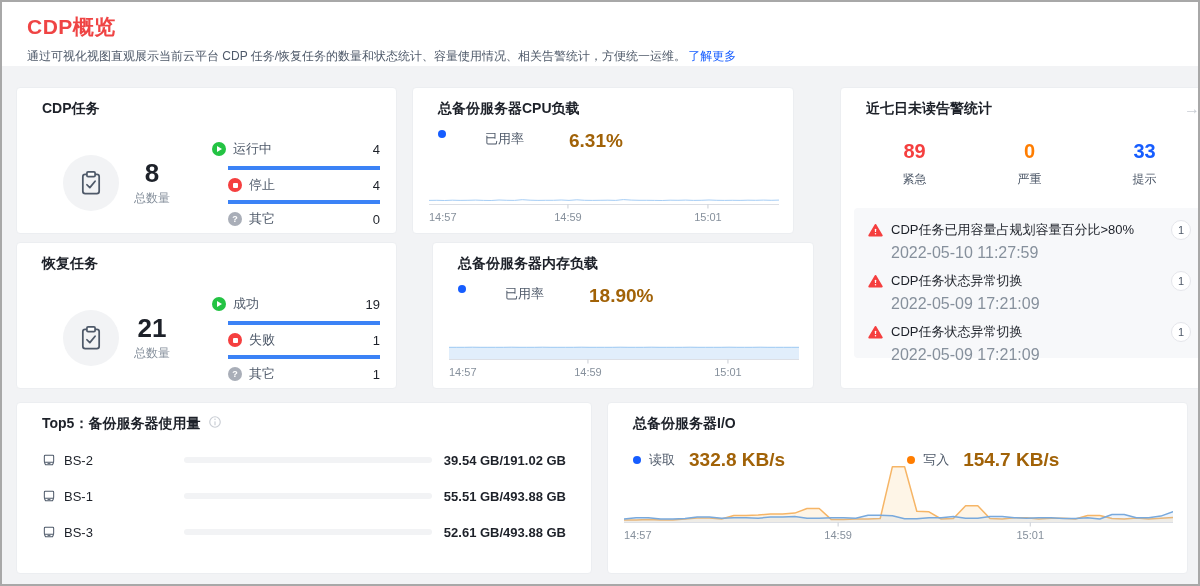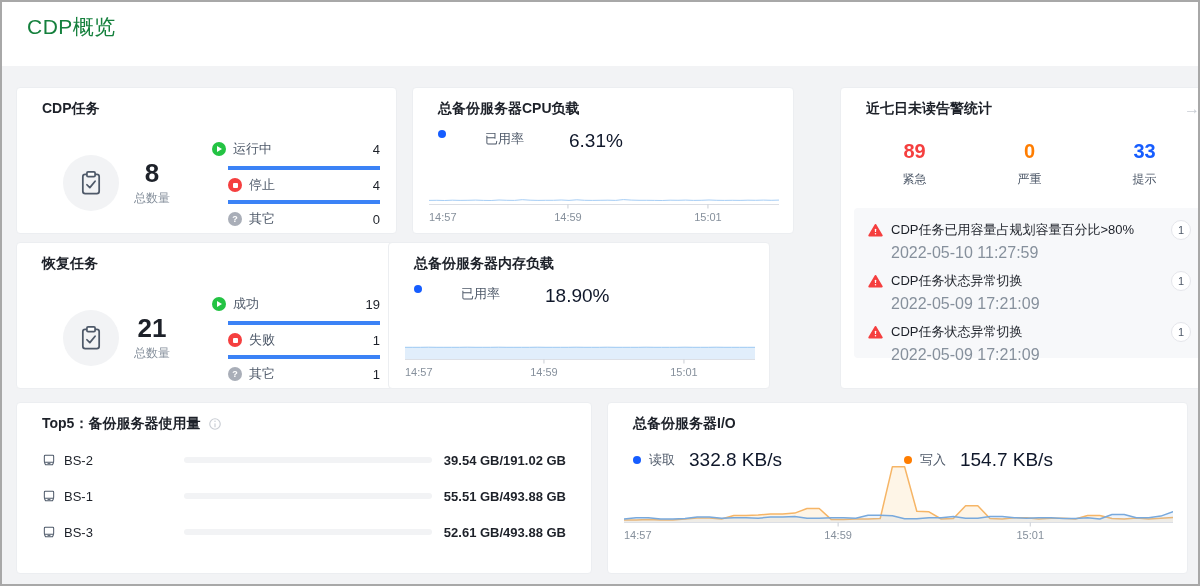--- a/index.html
+++ b/index.html
@@ -1,19 +1,19 @@
 <!DOCTYPE html>
 <html><head>
 <meta charset="utf-8">
 <style>
   * { margin:0; padding:0; box-sizing:border-box; }
   body { font-family:"Liberation Sans","DejaVu Sans",sans-serif; background:#fff; }
   .screen { width:1200px; height:586px; border:2px solid #a8a8a8; background:#f2f3f5; overflow:hidden; position:relative; }
   .page-header { background:#fff; height:64px; padding:11px 24px 0 25px; }
-  .page-title { font-size:21px; font-weight:400; color:#15803d; letter-spacing:0.5px; }
+  .page-title { font-size:21px; font-weight:700; color:#ef4444; letter-spacing:0.5px; }
   .page-subtitle { font-size:12px; color:#4e5969; margin-top:7px; }
   .learn-more { color:#165dff; cursor:pointer; text-decoration:none; margin-left:2px; }
   .content { position:relative; width:1200px; height:522px; }
   .card { position:absolute; background:#fff; border:1px solid #eceef1; border-radius:4px; padding:12px 16px; }
   .card-title { font-size:14px; font-weight:700; color:#1d2129; padding-left:9px; }
 
   
   .card-cdp { left:14px; top:21px; width:381px; height:147px; }
   .card-recovery { left:14px; top:176px; width:381px; height:147px; }
   .task-body { display:flex; align-items:center; margin-top:14px; }
@@ -30,48 +30,48 @@
   .sdot { width:14px; height:14px; border-radius:50%; display:flex; align-items:center; justify-content:center; flex:none; }
   .sdot.running { background:#23c343; }
   .sdot.stopped { background:#f53f3f; }
   .sdot.other { background:#a9aeb8; }
   .play-glyph { width:0; height:0; border-style:solid; border-width:3.5px 0 3.5px 5.5px; border-color:transparent transparent transparent #fff; margin-left:1px; }
   .stop-glyph { width:5px; height:5px; background:#fff; border-radius:1px; }
   .q-glyph { color:#fff; font-size:9px; font-weight:700; line-height:1; }
 
   
   .card-cpu { left:410px; top:21px; width:382px; height:147px; }
-  .card-memory { left:386px; top:176px; width:382px; height:147px; }
+  .card-memory { left:430px; top:176px; width:382px; height:147px; }
   .legend-row { display:flex; align-items:flex-start; margin-top:12px; padding-left:9px;gap:31px; }
   .legend-dot { width:8px; height:8px; border-radius:50%; flex:none; }
   .legend-dot.blue { background:#165dff; }
   .legend-dot.orange { background:#ff7d00; }
   .legend-label { font-size:13px; color:#4e5969; margin:0 14px 0 8px; }
-  .legend-value { font-size:19px; font-weight:400; color:#0f172a; }
+  .legend-value { font-size:19px; font-weight:700; color:#a16207; }
   .chart-svg { display:block; position:absolute; left:16px; bottom:6px; }
 
   
   .card-alarm { left:838px; top:21px; width:379px; height:302px; }
   .alarm-head { display:flex; align-items:center; }
   .alarm-arrow { margin-left:auto; color:#c9cdd4; font-size:16px; cursor:pointer; line-height:1; padding-right:2px; }
   .alarm-stats { display:flex; margin-top:22px; }
   .alarm-stat { flex:1; text-align:center; }
   .alarm-stat-num { font-size:20px; font-weight:700; line-height:1.1; }
   .alarm-stat-num.red { color:#f53f3f; } .alarm-stat-num.orange { color:#ff7d00; } .alarm-stat-num.blue { color:#165dff; }
   .alarm-stat-label { font-size:12px; color:#4e5969; margin-top:9px; }
   .alert-panel { background:#f7f8fa; border-radius:4px; margin:20px -3px 0 -3px; padding:12px 14px 6px 14px; height:150px; }
   .alert-item { margin-bottom:9px; cursor:pointer; }
   .alert-row { display:flex; align-items:center; }
   .alert-text { font-size:13px; color:#1d2129; margin-left:8px; }
   .alert-badge { margin-left:auto; min-width:20px; height:20px; border-radius:50%; background:#fff; border:1px solid #e5e6eb; font-size:11px; color:#4e5969; display:flex; align-items:center; justify-content:center; }
   .alert-time { font-size:16px; color:#86909c; margin:4px 0 0 23px; }
 
   
   .card-top5 { left:14px; top:336px; width:576px; height:172px; }
-  .top5-head { display:flex; align-items:center; }
+  .top5-head { display:flex; align-items:flex-start; }
   .info-icon { margin-left:8px; cursor:pointer; display:flex; }
   .server-row { display:flex; align-items:center; margin-top:18px; padding:0 9px; }
   .server-name { font-size:13px; color:#1d2129; margin-left:8px; }
   .server-bar-track { position:absolute; left:151px; width:248px; height:6px; border-radius:3px; background:#f2f3f5; }
   .server-bar-fill { height:6px; border-radius:3px; background:#165dff; }
   .server-value { margin-left:auto; font-size:13px; font-weight:600; color:#1d2129; }
   .server-row { position:relative; height:18px; }
 
   
   .card-io { left:605px; top:336px; width:581px; height:172px; }
@@ -79,20 +79,23 @@
   .io-group { display:flex; align-items:center; }
   .io-group.second { margin-left:122px; }
 </style>
 </head>
 <body>
 
 <div class="screen">
 
   <div class="page-header">
     <div class="page-title">CDP概览</div>
+    <div class="page-subtitle">
+      <span>通过可视化视图直观展示当前云平台 CDP 任务/恢复任务的数量和状态统计、容量使用情况、相关告警统计，方便统一运维。</span><a class="learn-more" href="#">了解更多</a>
+    </div>
   </div>
 
   <div class="content">
 
     <div class="card card-cdp">
       <div class="card-title">CDP任务</div>
       <div class="task-body">
         <div class="task-left">
           <div class="icon-circle">
             <svg width="28" height="28" viewBox="0 0 48 48" fill="none">

